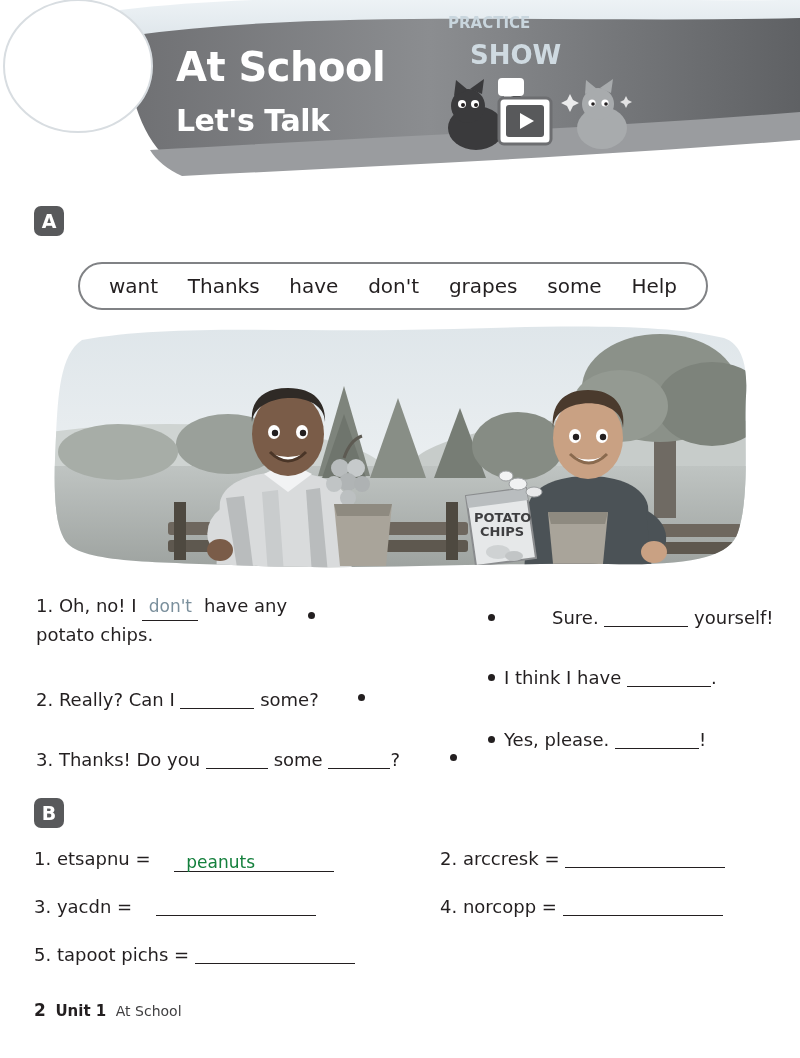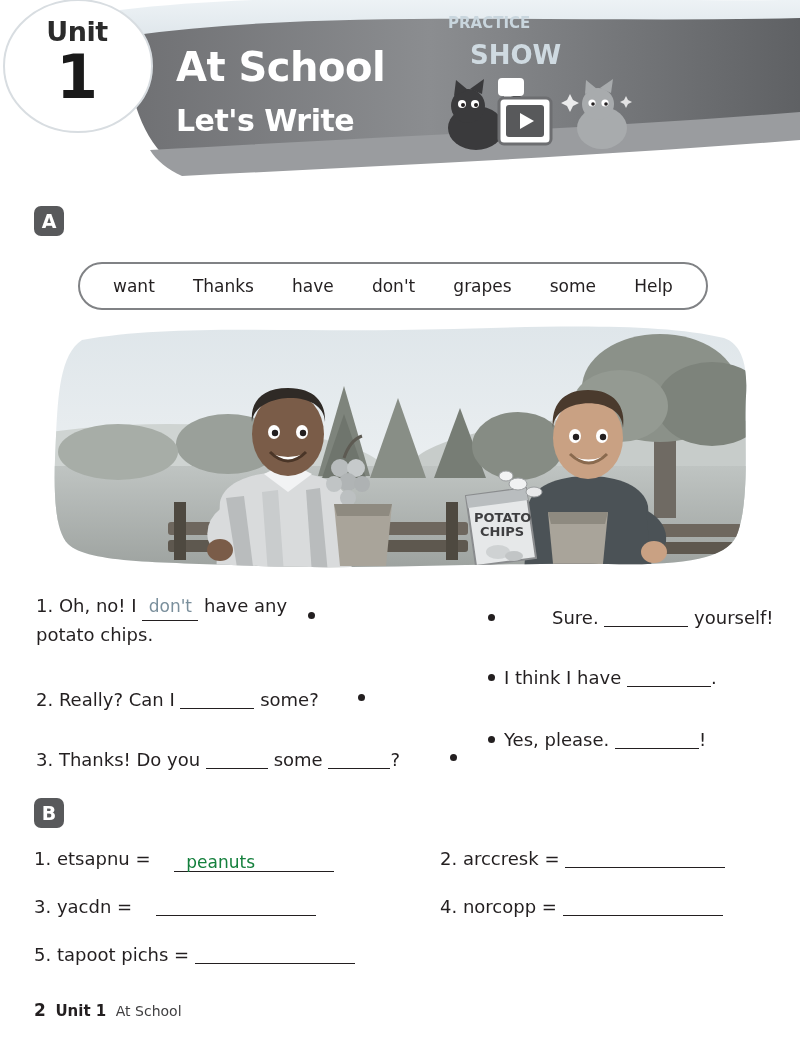--- a/index.html
+++ b/index.html
@@ -135,21 +135,21 @@
     border: 2px solid #808285;
     border-radius: 24px;
     display: flex;
     align-items: center;
     justify-content: space-around;
     padding: 0 14px;
     box-sizing: border-box;
   }
   .word-box span {
     font-family: "DejaVu Sans", sans-serif;
-    font-size: 17px;
+    font-size: 20px;
     color: #231f20;
   }
 
   
   .illus {
     position: absolute;
     left: 48px;
     top: 326px;
     width: 706px;
     height: 248px;
@@ -263,27 +263,23 @@
 
     <path d="M150,150 C360,138 600,128 800,112 L800,140 C600,156 380,166 182,176 C168,170 156,160 150,150 Z" fill="#9a9c9f"></path>
 
     <ellipse cx="78" cy="66" rx="74" ry="66" fill="#ffffff"></ellipse>
     <ellipse cx="78" cy="66" rx="74" ry="66" fill="none" stroke="#d8dde1" stroke-width="2"></ellipse>
   </svg>
 
   <div class="ghost-text">PRACTICE</div>
   <div class="ghost-text2">SHOW</div>
 
-  <div class="unit-badge">
-    <div class="unit-word">Unit</div>
-    <div class="unit-num">1</div>
-  </div>
 
   <div class="title-main">At School</div>
-  <div class="title-sub">Let's Write</div>
+  <div class="title-sub">Let's Talk</div>
 
   <svg style="position:absolute;left:420px;top:76px;" width="230" height="80" viewBox="0 0 230 80">
 
     <ellipse cx="56" cy="52" rx="28" ry="22" fill="#3a3a3c"></ellipse>
     <circle cx="48" cy="30" r="17" fill="#3a3a3c"></circle>
     <path d="M34,20 L36,4 L48,14 Z" fill="#3a3a3c"></path>
     <path d="M62,18 L64,3 L50,13 Z" fill="#3a3a3c"></path>
     <circle cx="42" cy="28" r="4" fill="#ffffff"></circle>
     <circle cx="55" cy="28" r="4" fill="#ffffff"></circle>
     <circle cx="43" cy="29" r="2" fill="#231f20"></circle>

